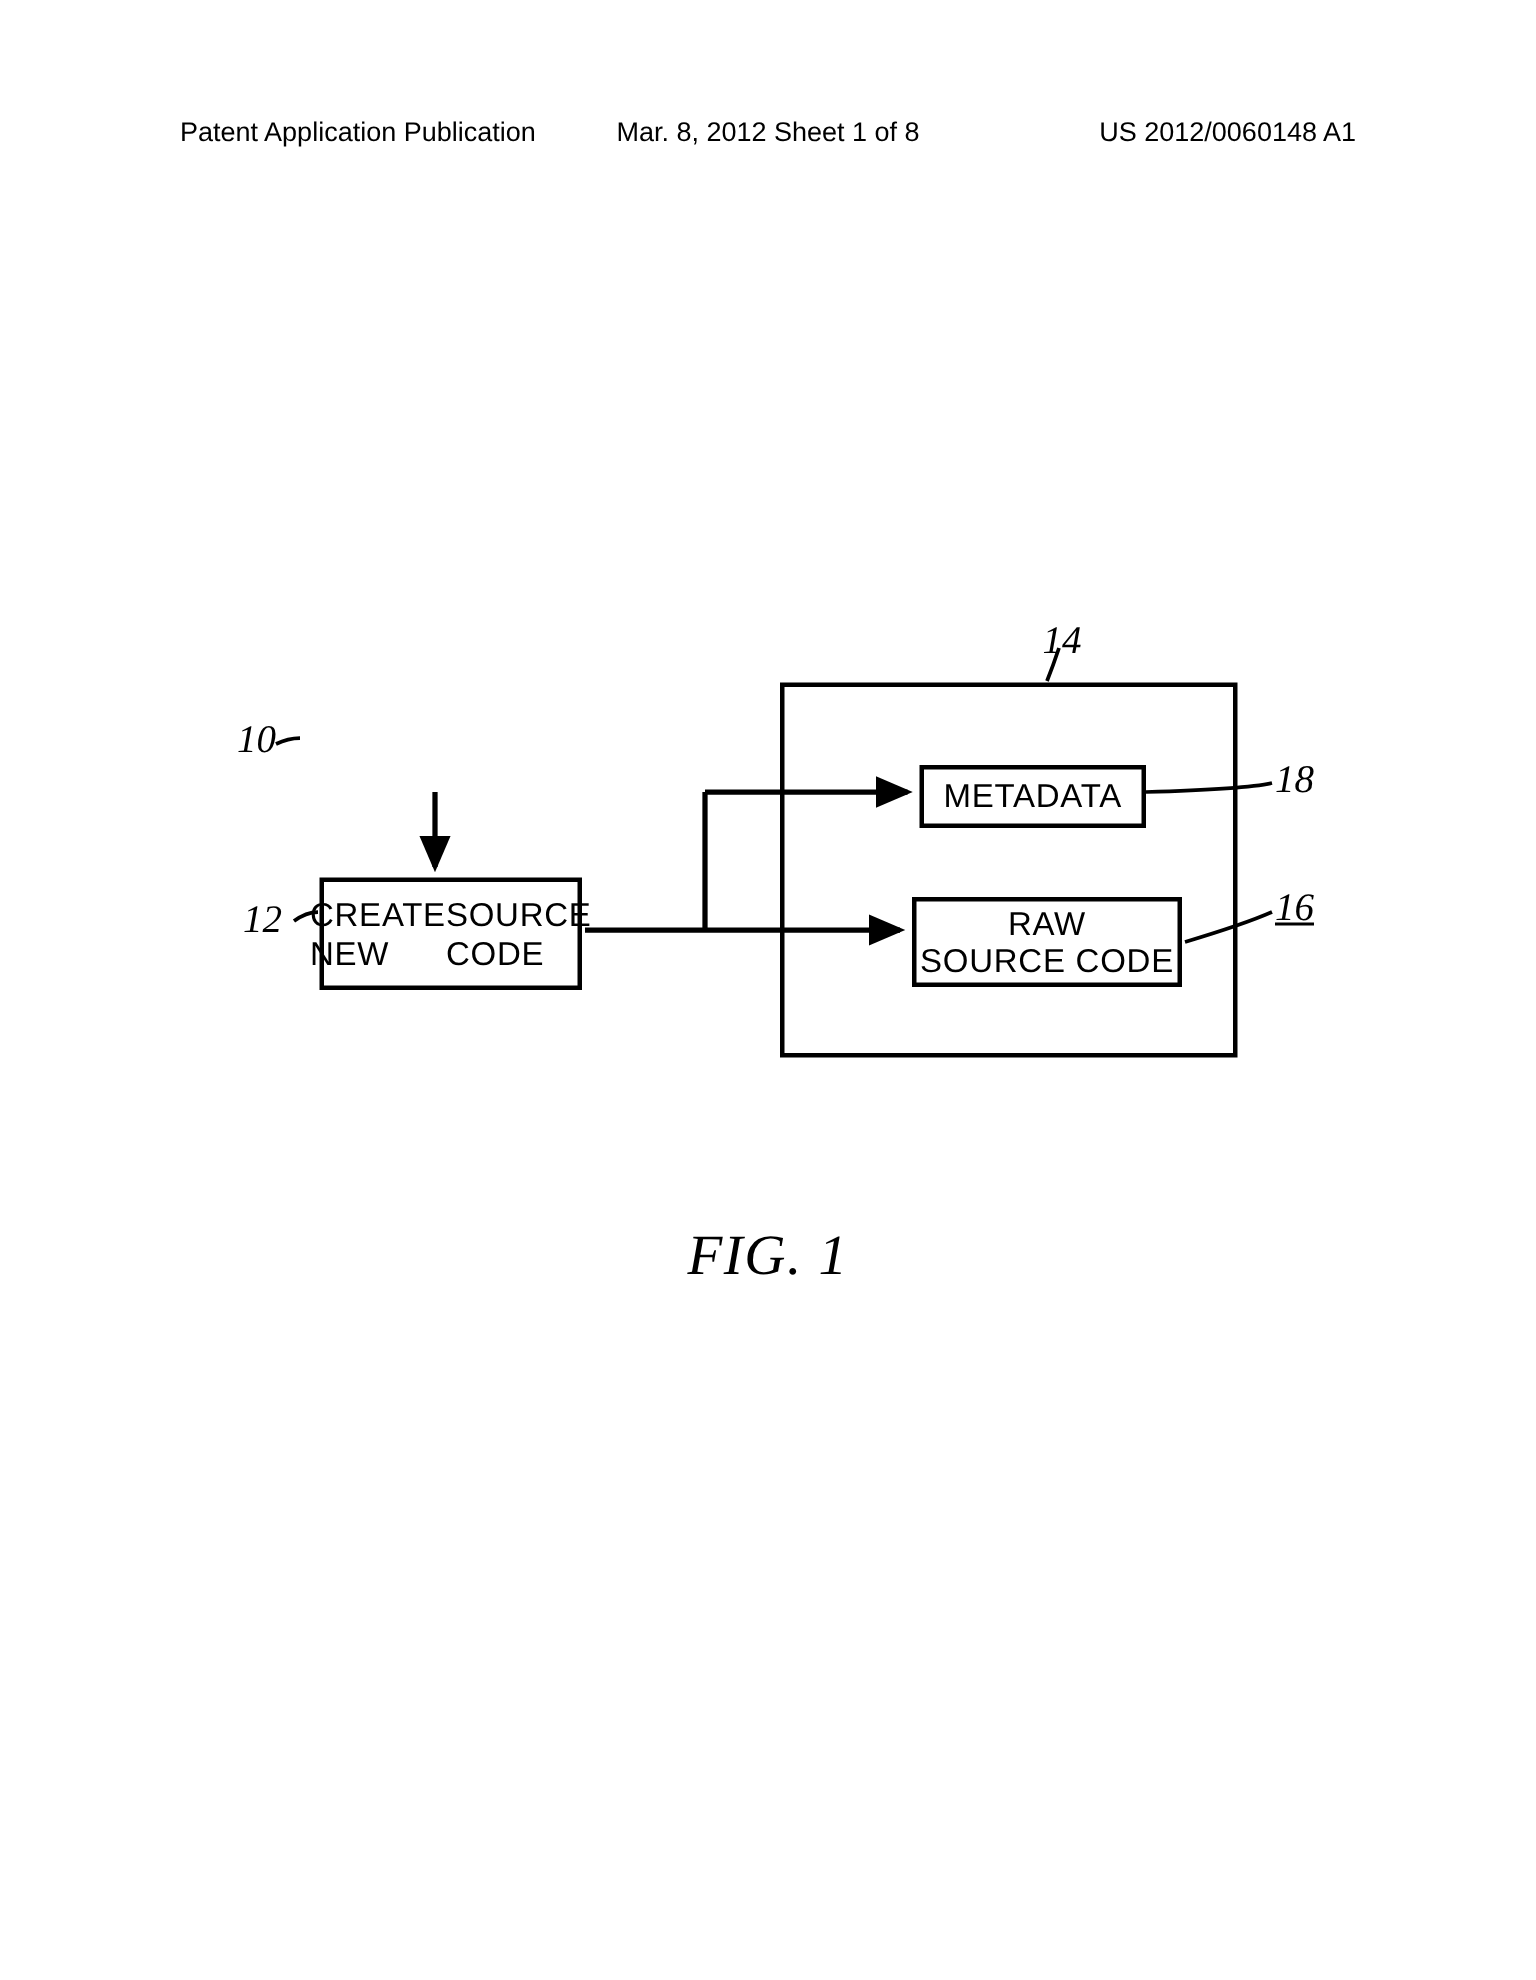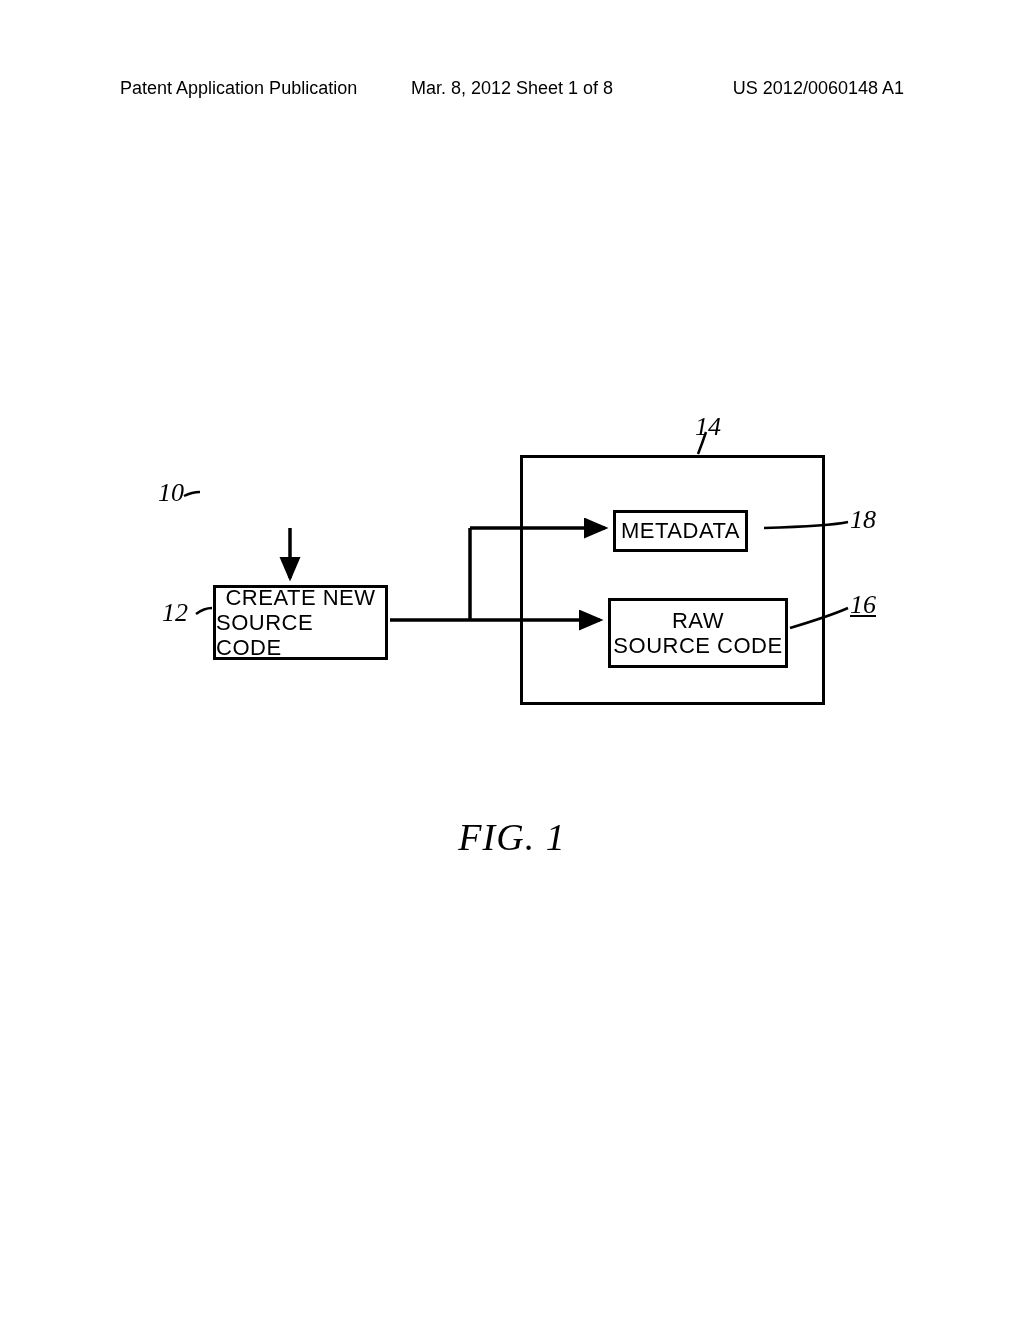--- a/index.html
+++ b/index.html
@@ -50,21 +50,21 @@
   }
   
   .create-box {
     position: absolute;
     top: 155px;
     left: 63px;
     width: 175px;
     height: 75px;
     border: 3.5px solid #000;
     display: flex;
-    flex-direction: column;
+    flex-direction: row;
     align-items: center;
     justify-content: center;
     font-size: 22px;
     line-height: 1.15;
     font-family: 'Arial Narrow', Arial, sans-serif;
     letter-spacing: 0.5px;
   }
   
   .library-box {
     position: absolute;
@@ -78,36 +78,36 @@
     text-align: center;
     font-size: 24px;
     padding-top: 6px;
     font-family: 'Arial Narrow', Arial, sans-serif;
     letter-spacing: 1px;
   }
   .metadata-box {
     position: absolute;
     top: 52px;
     left: 90px;
-    width: 135px;
+    width: 151px;
     height: 42px;
     border: 3.5px solid #000;
     display: flex;
     align-items: center;
     justify-content: center;
     font-size: 22px;
     font-family: 'Arial Narrow', Arial, sans-serif;
     letter-spacing: 0.5px;
   }
   .raw-box {
     position: absolute;
     top: 140px;
     left: 85px;
     width: 180px;
-    height: 70px;
+    height: 60px;
     border: 3.5px solid #000;
     display: flex;
     flex-direction: column;
     align-items: center;
     justify-content: center;
     font-size: 22px;
     line-height: 1.15;
     font-family: 'Arial Narrow', Arial, sans-serif;
     letter-spacing: 0.5px;
   }

